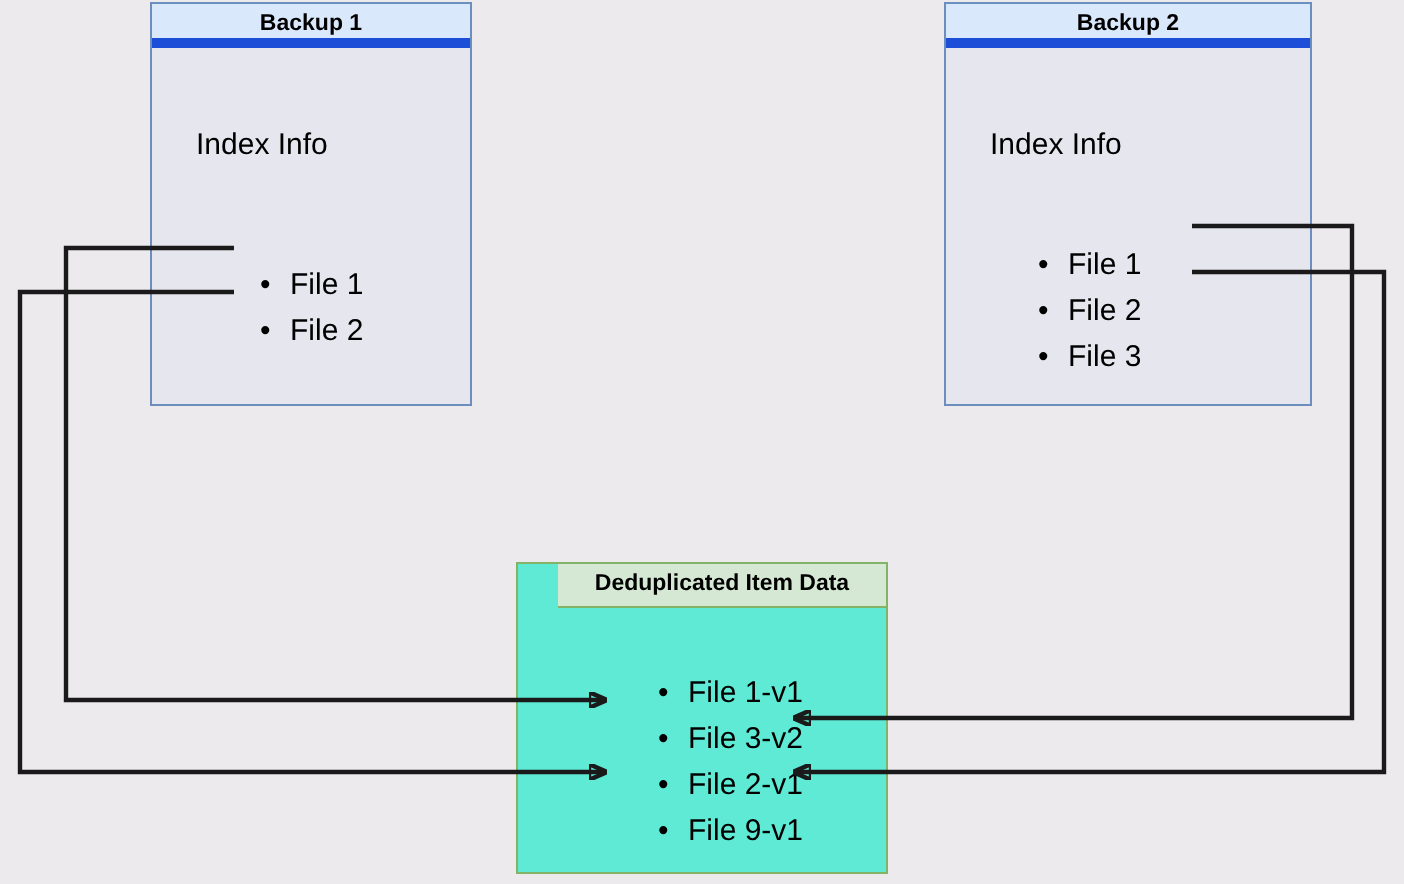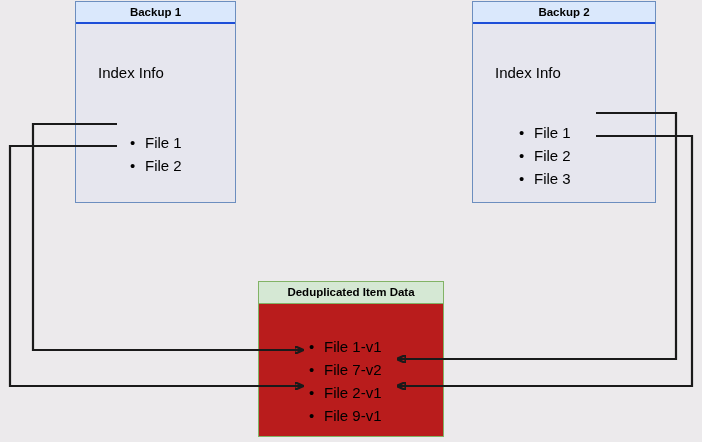--- a/index.html
+++ b/index.html
@@ -22,32 +22,33 @@
     height: 442px;
   }
   .node {
     position: absolute;
     box-sizing: border-box;
     border: 1px solid #6c8ebf;
     background: #e6e6ee;
   }
   .node.green {
     border-color: #82b366;
-    background: #b91c1c;
+    background: #5eead4;
+    padding-left: 20px;
   }
   .node-header {
     box-sizing: border-box;
     height: 22px;
     line-height: 20px;
     text-align: center;
     font-weight: bold;
     font-size: 11.5px;
     color: #000;
     background: #dae8fc;
-    border-bottom: 2px solid #1d4ed8;
+    border-bottom: 5px solid #1d4ed8;
   }
   .node.green .node-header {
     background: #d5e8d4;
     border-bottom: 1px solid #82b366;
   }
   .node-body {
     position: relative;
     height: calc(100% - 22px);
   }
   .index-label {
@@ -121,21 +122,21 @@
         <li>File 3</li>
       </ul>
     </div>
   </div>
 
   <div class="node green" style="left:258px; top:281px; width:186px; height:156px;">
     <div class="node-header">Deduplicated Item Data</div>
     <div class="node-body">
       <ul class="file-list" style="left:48px; top:31px;">
         <li>File 1-v1</li>
-        <li>File 7-v2</li>
+        <li>File 3-v2</li>
         <li>File 2-v1</li>
         <li>File 9-v1</li>
       </ul>
     </div>
   </div>
 
   <svg class="edges" viewBox="0 0 702 442" xmlns="http://www.w3.org/2000/svg">
     <defs>
       <marker id="arrowhead" markerWidth="9" markerHeight="8" refX="8.5" refY="4" orient="auto" markerUnits="userSpaceOnUse">
         <path d="M 0 0 L 9 4 L 0 8 z" fill="#1a1a1a" stroke="none"></path>

